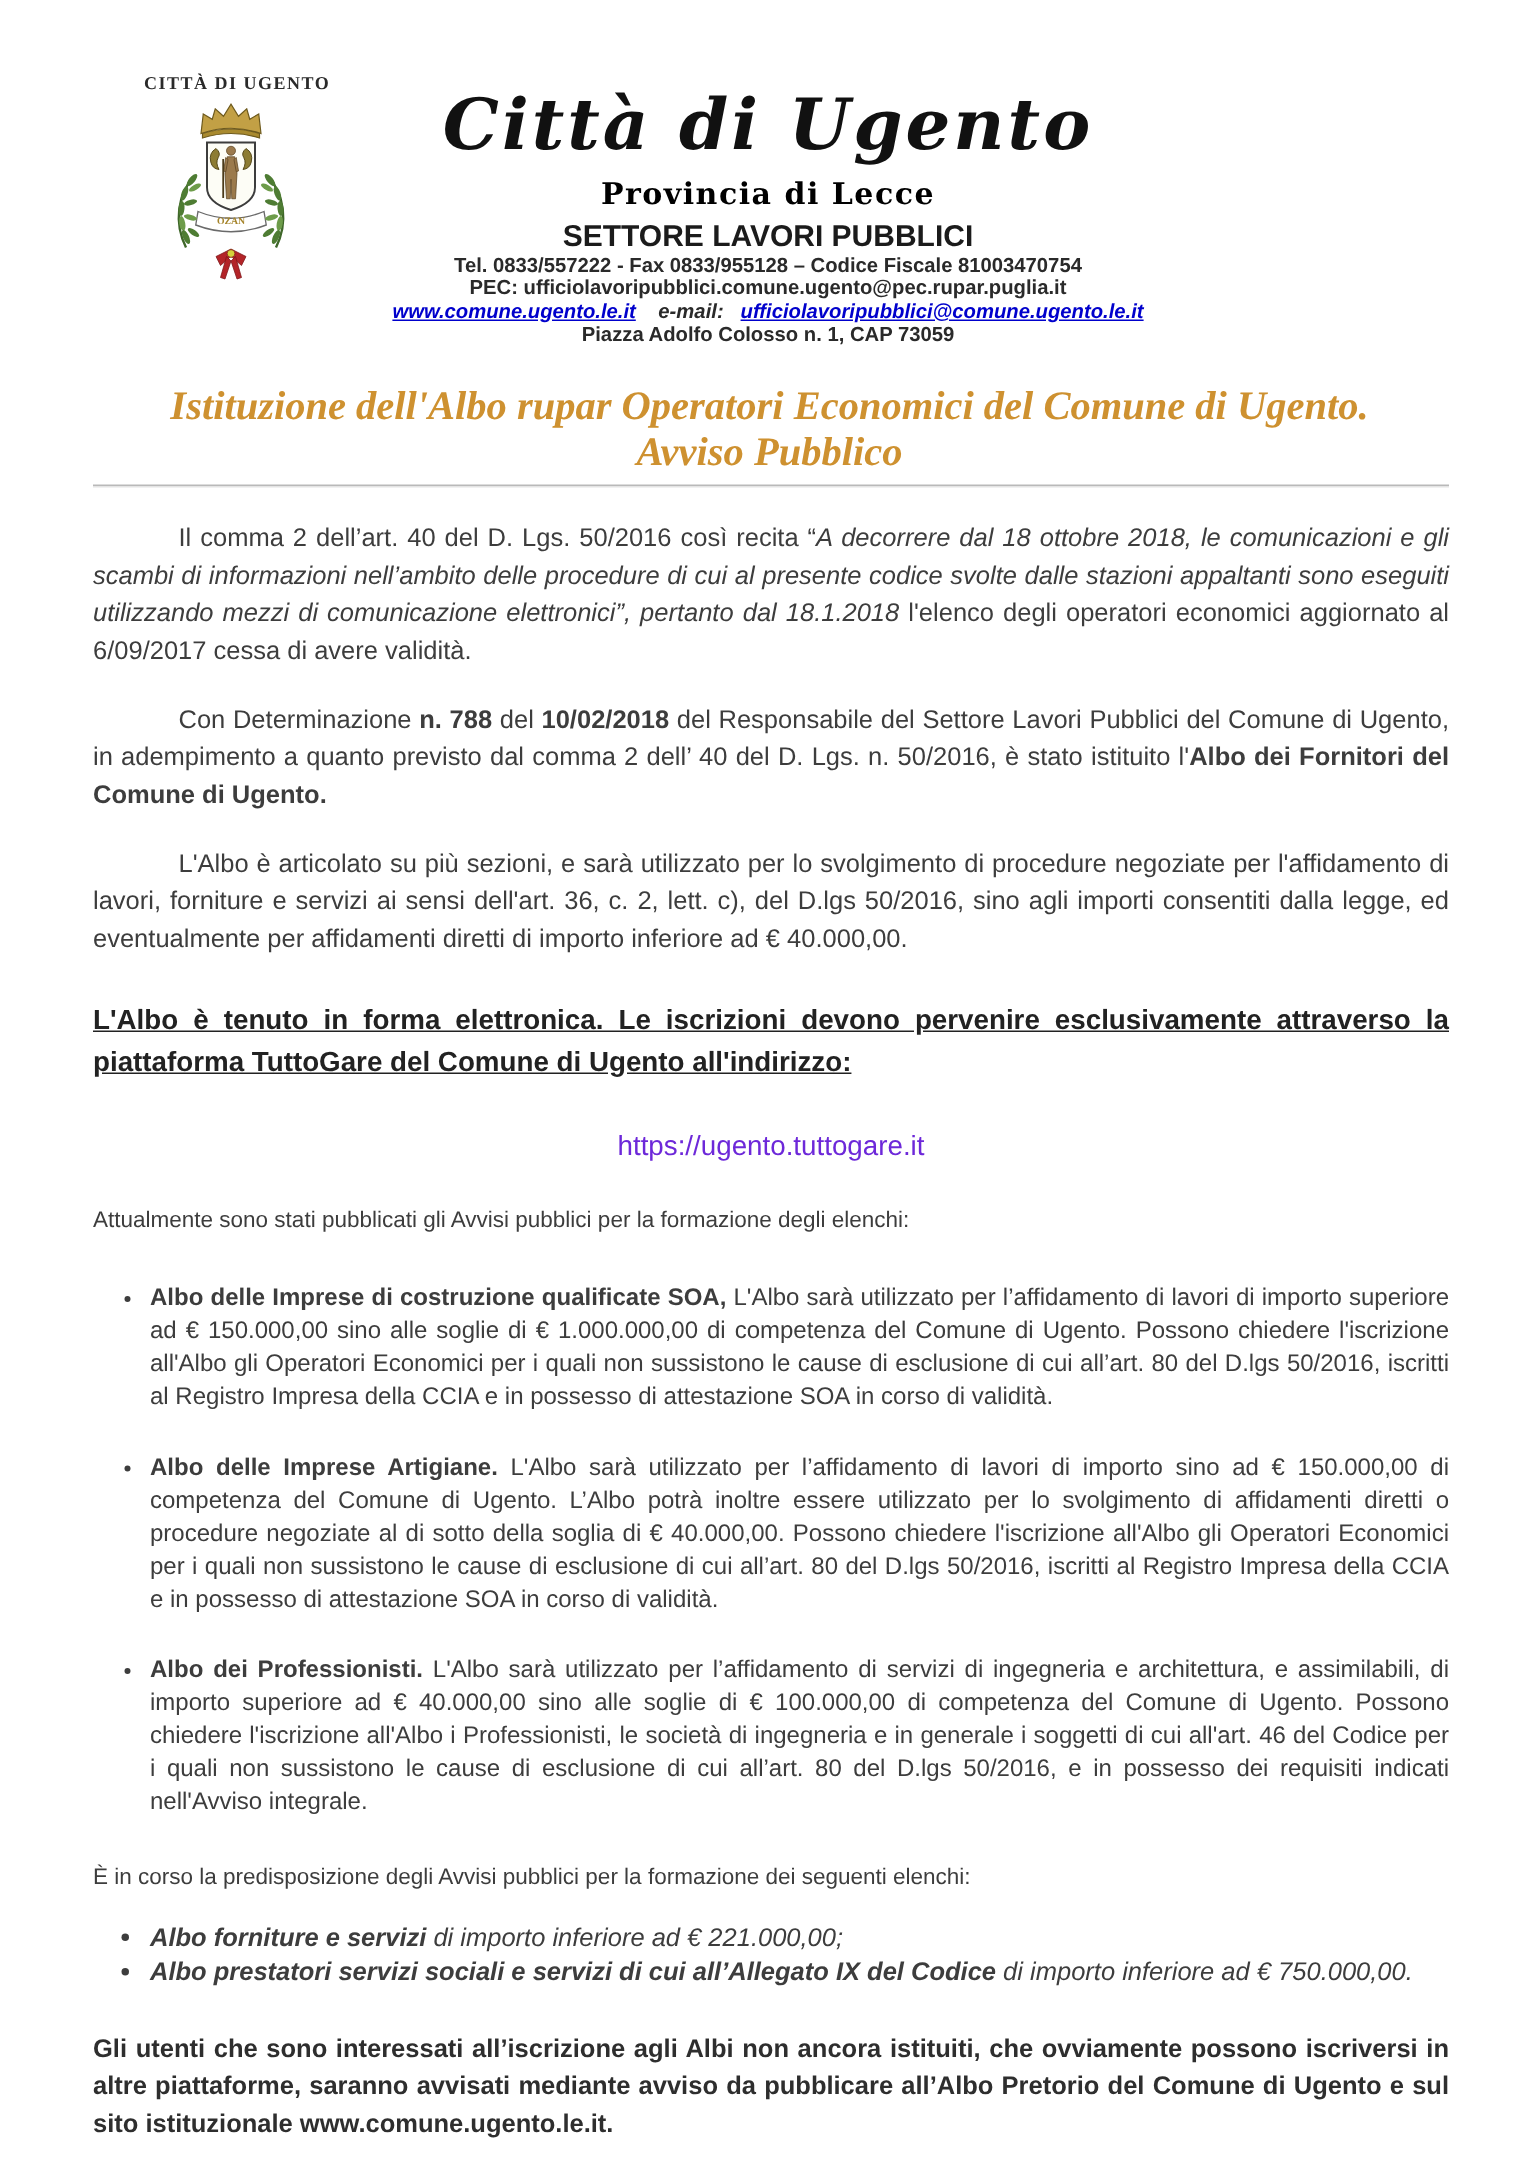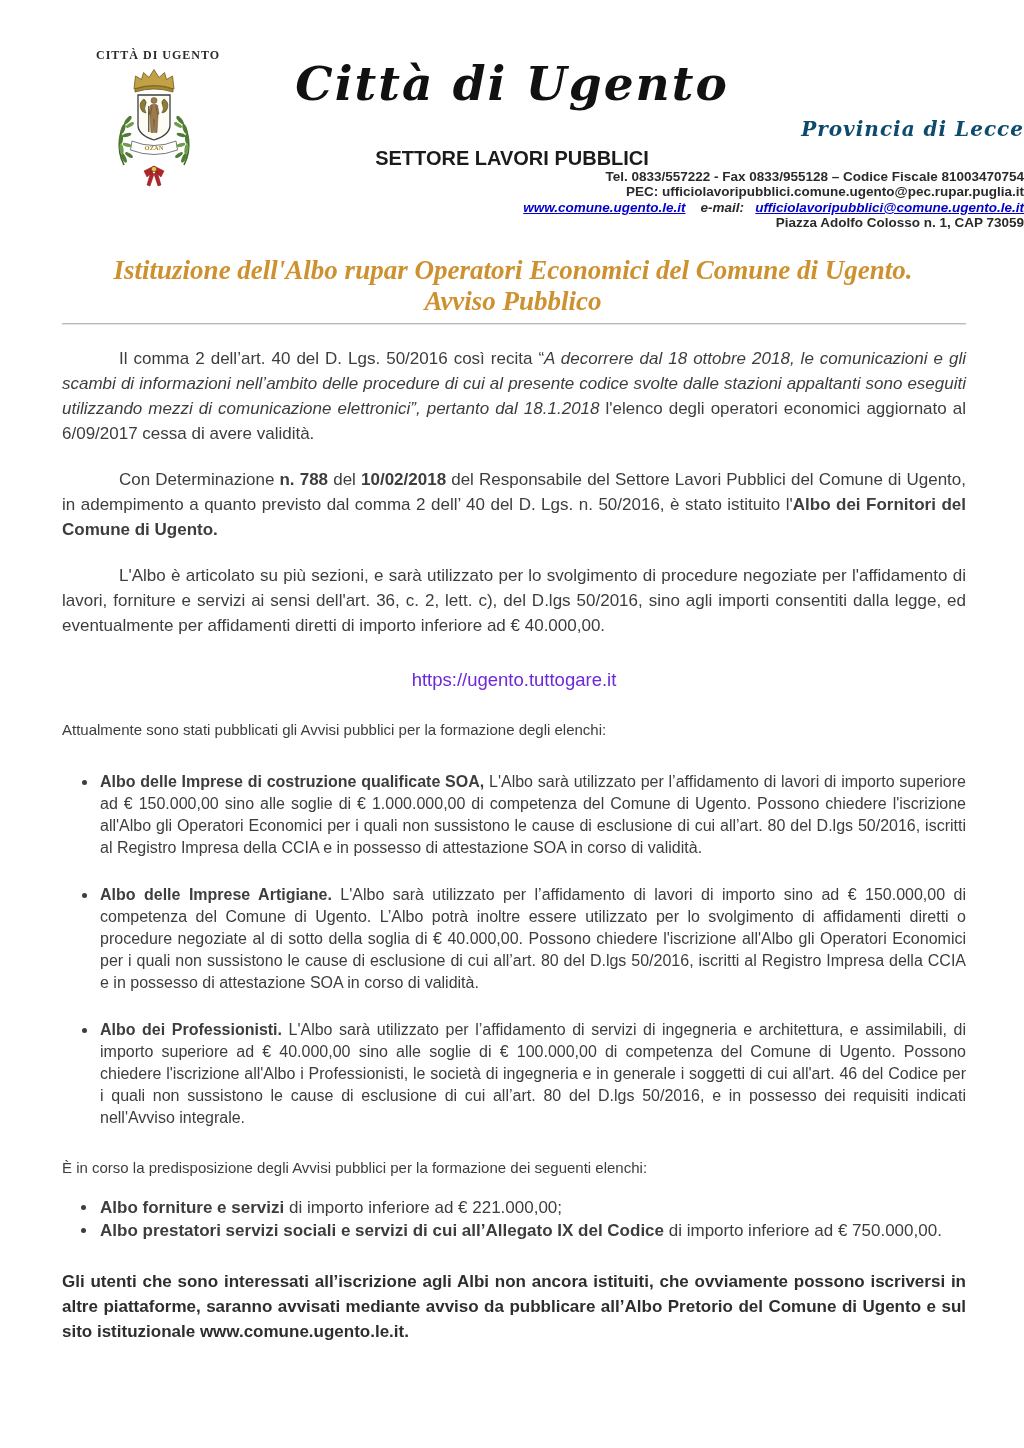--- a/index.html
+++ b/index.html
@@ -41,40 +41,37 @@
   .city-script {
     font-family: "DejaVu Serif", serif;
     font-style: italic;
     font-weight: bold;
     font-size: 47px;
     color: #111;
     letter-spacing: 2px;
   }
   .province-script {
     font-family: "DejaVu Serif", serif;
-    font-style: italic;
     font-weight: bold;
     font-size: 20px;
-    color: #0c4a6e;
+    color: #000000;
     margin-top: 8px;
     letter-spacing: 1px;
-    text-align: right;
   }
   .department {
     font-size: 20px;
     font-weight: bold;
     color: #1b1b1b;
     margin-top: 7px;
   }
   .contact-line {
     font-size: 13.5px;
     font-weight: bold;
     color: #2a2a2a;
     line-height: 15.5px;
-    text-align: right;
   }
   .contact-line.links { font-style: italic; }
   a.doc-link {
     color: #0000CC;
     font-style: italic;
     font-weight: bold;
     text-decoration: underline;
   }
   .email-label { font-style: italic; font-weight: bold; color:#2a2a2a; }
 
@@ -141,20 +138,21 @@
     text-align: justify;
     margin-bottom: 25px;
     padding-left: 2px;
   }
   ul.list-published li:last-child { margin-bottom: 0; }
 
   ul.list-upcoming {
     margin: 20px 0 0 0;
     padding-left: 36px;
     list-style: disc outside;
+    font-style: italic;
   }
   ul.list-upcoming li {
     font-size: 17px;
     line-height: 23px;
     padding-left: 2px;
   }
 
   .closing-p {
     font-weight: bold;
     font-size: 17px;
@@ -255,20 +253,21 @@
   <hr class="title-rule">
 
   <div class="content">
 
     <p class="body-p indent"><span>Il comma 2 dell’art. 40 del D. Lgs. 50/2016 così recita “</span><span class="i">A decorrere dal 18 ottobre 2018, le comunicazioni e gli scambi di informazioni nell’ambito delle procedure di cui al presente codice svolte dalle stazioni appaltanti sono eseguiti utilizzando mezzi di comunicazione elettronici”, pertanto dal 18.1.2018</span><span> l'elenco degli operatori economici aggiornato al 6/09/2017 cessa di avere validità.</span></p>
 
     <p class="body-p indent"><span>Con Determinazione </span><span class="b">n. 788</span><span> del </span><span class="b">10/02/2018</span><span> del Responsabile del Settore Lavori Pubblici del Comune di Ugento, in adempimento a quanto previsto dal comma 2 dell’ 40 del D. Lgs. n. 50/2016,  è stato istituito l'</span><span class="b">Albo dei Fornitori del Comune di Ugento.</span></p>
 
     <p class="body-p indent">L'Albo è articolato su più sezioni, e sarà utilizzato per lo svolgimento di procedure negoziate per l'affidamento di lavori, forniture e servizi ai sensi dell'art. 36, c. 2, lett. c), del D.lgs 50/2016, sino agli importi consentiti dalla legge, ed eventualmente per affidamenti diretti di importo inferiore ad € 40.000,00.</p>
 
+    <p class="heading-u">L'Albo è tenuto in forma elettronica. Le iscrizioni devono pervenire esclusivamente attraverso la piattaforma TuttoGare del Comune di Ugento all'indirizzo:</p>
 
     <p class="url-line">https://ugento.tuttogare.it</p>
 
     <p class="intro-line">Attualmente sono stati pubblicati gli Avvisi pubblici per la formazione degli elenchi:</p>
 
     <ul class="list-published">
       <li><span class="b">Albo delle Imprese di costruzione qualificate SOA,</span><span> L'Albo sarà utilizzato per l’affidamento di lavori di importo superiore ad € 150.000,00 sino alle soglie di € 1.000.000,00 di competenza del Comune di Ugento. Possono chiedere l'iscrizione all'Albo gli Operatori Economici per i quali non sussistono le cause di esclusione di cui all’art. 80 del D.lgs 50/2016, iscritti al Registro Impresa della CCIA e in possesso di attestazione SOA in corso di validità.</span></li>
       <li><span class="b">Albo delle Imprese Artigiane.</span><span> L'Albo sarà utilizzato per l’affidamento di lavori di importo sino ad € 150.000,00 di competenza del Comune di Ugento. L’Albo potrà inoltre essere utilizzato per lo svolgimento di affidamenti diretti o procedure negoziate al di sotto della soglia di € 40.000,00. Possono chiedere l'iscrizione all'Albo gli Operatori Economici per i quali non sussistono le cause di esclusione di cui all’art. 80 del D.lgs 50/2016, iscritti al Registro Impresa della CCIA e in possesso di attestazione SOA in corso di validità.</span></li>
       <li><span class="b">Albo dei Professionisti.</span><span> L'Albo sarà utilizzato per l’affidamento di servizi di ingegneria e architettura, e assimilabili, di importo superiore ad € 40.000,00 sino alle soglie di € 100.000,00 di competenza del Comune di Ugento. Possono chiedere l'iscrizione all'Albo i Professionisti, le società di ingegneria e in generale i soggetti di cui all'art. 46 del Codice per i quali non sussistono le cause di esclusione di cui all’art. 80 del D.lgs 50/2016, e in possesso dei requisiti indicati nell'Avviso integrale.</span></li>
     </ul>

